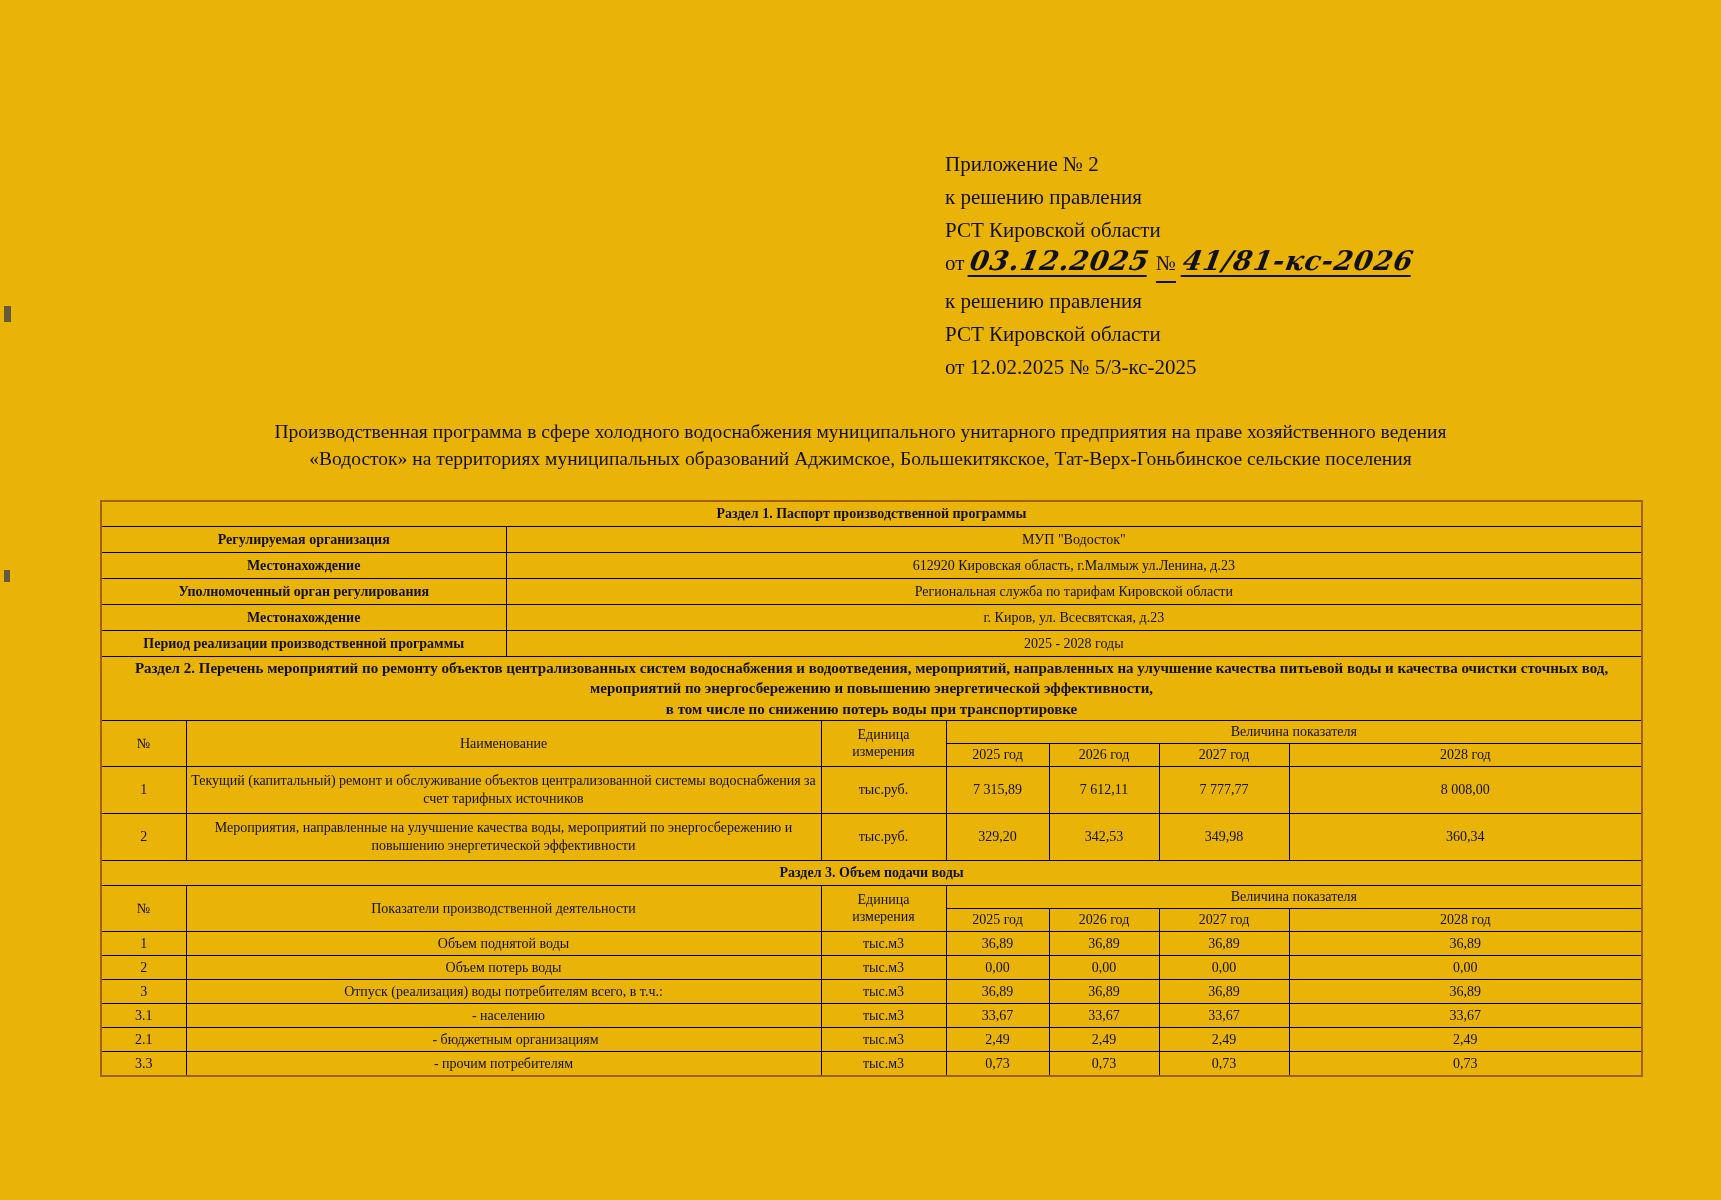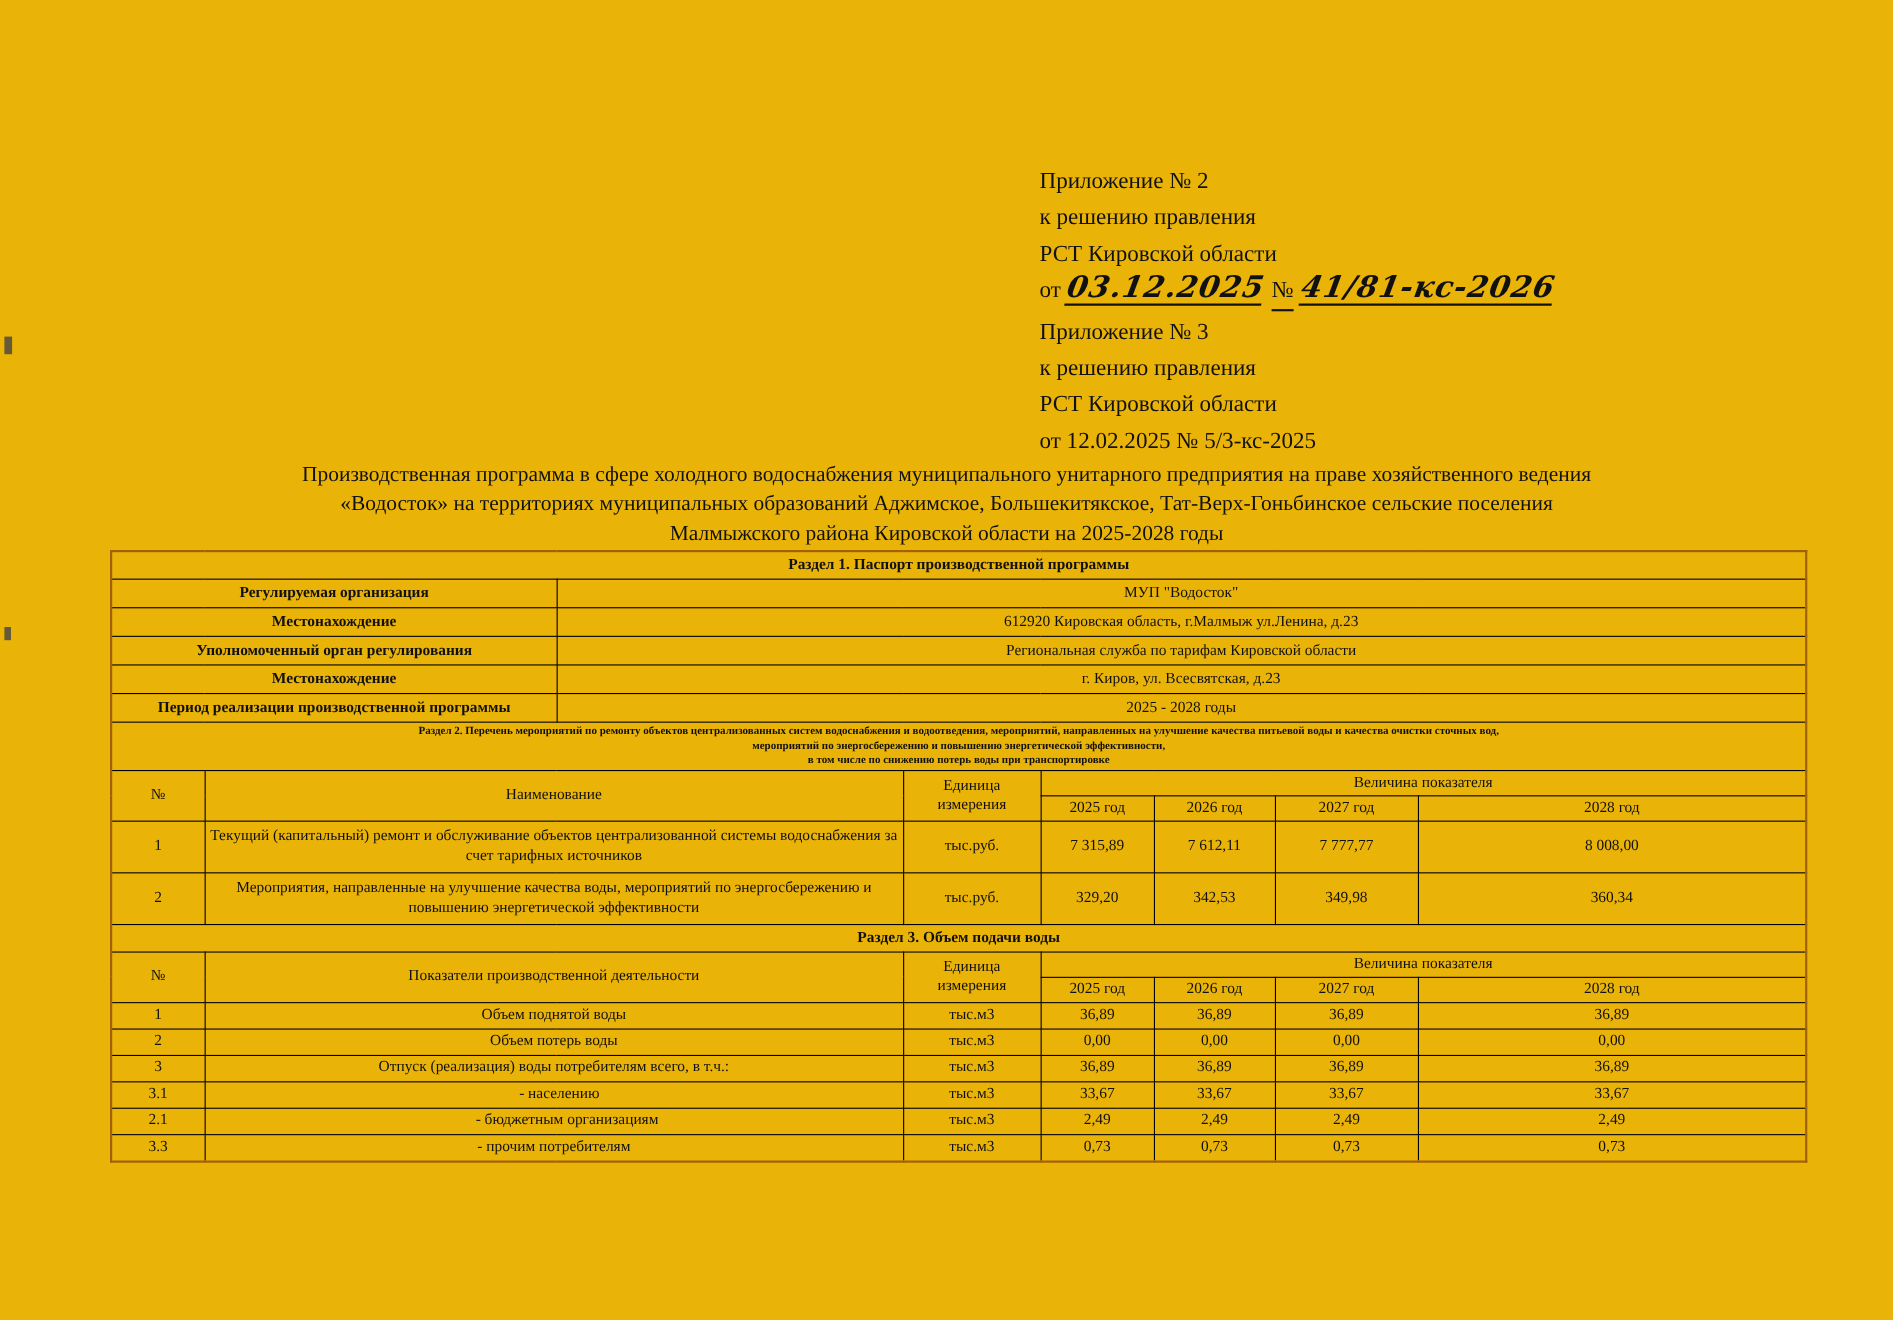--- a/index.html
+++ b/index.html
@@ -61,21 +61,21 @@
   table.doc td {
     border: 1px solid #000;
     padding: 1px 4px;
     vertical-align: middle;
     text-align: center;
     overflow: hidden;
   }
   table.doc { border: 2px solid #a16207; }
 
   td.sec-title { font-weight: bold; height: 22px; }
-  td.sec2-title { font-weight: bold; font-size: 10px; line-height: 1.35; padding: 3px 8px; }
+  td.sec2-title { font-weight: bold; font-size: 15px; line-height: 1.35; padding: 3px 8px; }
   td.p-label { font-weight: bold; height: 23px; }
   td.p-value { height: 23px; }
   td.name-cell { text-align: left; padding-left: 6px; padding-right: 6px; }
   td.tall { height: 44px; }
   td.hdr { height: 20px; }
   td.s3row { height: 21px; }
 </style>
 </head>
 <body>
 
@@ -90,30 +90,28 @@
     <div>РСТ Кировской области</div>
     <div class="approval-line">
       <span>от</span>
       <span class="handwrite underline">03.12.2025</span>
       <span class="underline numsign">№</span>
       <span class="handwrite underline">41/81-кс-2026</span>
     </div>
   </div>
 
   <div class="appendix appendix-3">
-    <div>Приложение № 3</div>
     <div>к решению правления</div>
     <div>РСТ Кировской области</div>
     <div>от 12.02.2025 № 5/3-кс-2025</div>
   </div>
 
   <div class="doc-title">
     <div>Производственная программа в сфере холодного водоснабжения муниципального унитарного предприятия на праве хозяйственного ведения</div>
     <div>«Водосток» на территориях муниципальных образований Аджимское, Большекитякское, Тат-Верх-Гоньбинское сельские  поселения</div>
-    <div>Малмыжского района Кировской области на 2025-2028 годы</div>
   </div>
 
   <div class="main-table-wrap">
     <table class="doc">
       <colgroup>
         <col style="width:85px">
           <col style="width:320px">
           <col style="width:315px">
           <col style="width:125px">
         <col style="width:103px">

